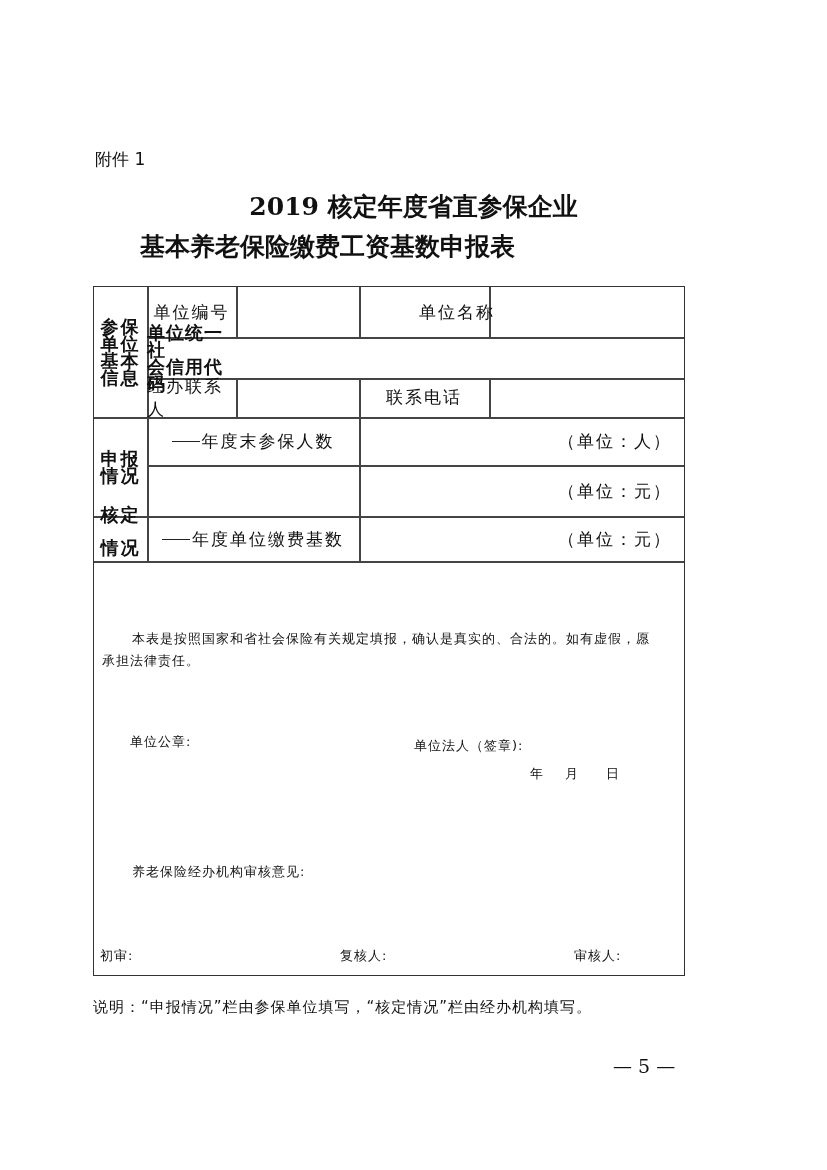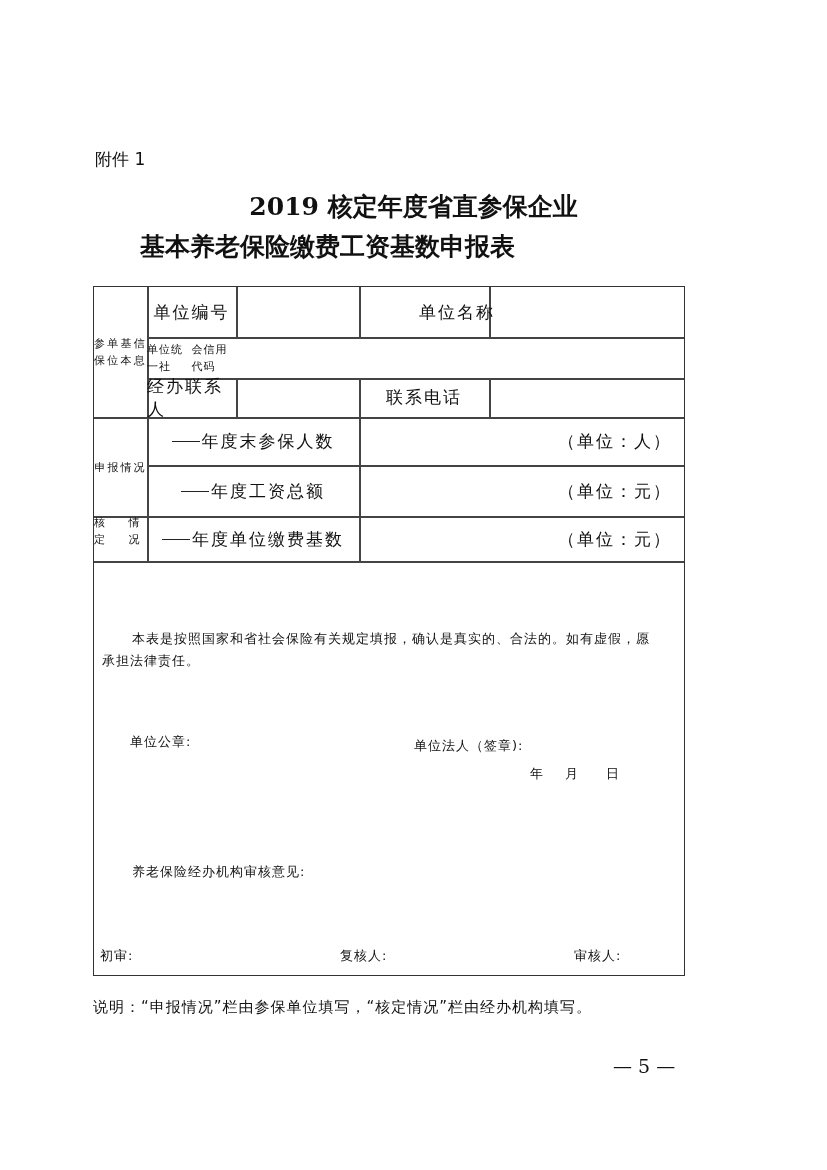--- a/index.html
+++ b/index.html
@@ -7,21 +7,21 @@
          font-family: "DejaVu Serif", "Liberation Serif", serif; color: #111; }
   .abs { position: absolute; }
   .attach { left: 95px; top: 148px; font-size: 17px; font-family: "DejaVu Sans", sans-serif; }
   .title1 { left: 0; width: 827px; top: 190px; text-align: center; font-size: 25px; font-weight: bold; padding-left: 0; }
   .title2 { left: 0; width: 655px; top: 230px; text-align: center; font-size: 25px; font-weight: bold; }
   .frame { left: 93px; top: 286px; width: 592px; height: 690px; border: 1.5px solid #333; box-sizing: border-box; }
   .line { position: absolute; background: #444; }
   .h { height: 1.5px; }
   .v { width: 1.5px; }
   .cell { position: absolute; display: flex; align-items: center; justify-content: center; font-size: 17px; letter-spacing: 2px; font-family: "DejaVu Sans", sans-serif; }
-  .vert { flex-direction: row; line-height: 17px; font-size: 11px; }
+  .vert { flex-direction: column; line-height: 17px; font-size: 18px; font-weight: bold; }
   .txt { position: absolute; font-size: 13px; font-family: "DejaVu Sans", sans-serif; letter-spacing: 1px; }
   .blank { display: inline-block; width: 28px; border-bottom: 1.2px solid #222; margin-right: 2px; vertical-align: -2px; }
   .note { left: 93px; top: 998px; font-size: 15px; font-family: "DejaVu Sans", sans-serif; letter-spacing: 1px; }
   .pagenum { left: 613px; top: 1055px; font-size: 19px; }
 </style>
 </head>
 <body>
 
 <div class="abs attach">附件 1</div>
 <div class="abs title1">2019 核定年度省直参保企业</div>
@@ -73,24 +73,20 @@
     <span>情况</span>
   </div>
   <div class="cell" style="left:53px; top:131px; width:212px; height:47px;">
     <span class="blank"></span>
       <span>年度末参保人数</span>
   </div>
   <div class="cell" style="left:266px; top:131px; width:324px; height:47px; justify-content:flex-end; padding-right:12px; box-sizing:border-box;">
     <span>（单位：人）</span>
   </div>
 
-  <div class="cell" style="left:53px; top:179px; width:212px; height:50px;">
-    <span class="blank"></span>
-      <span>年度工资总额</span>
-  </div>
   <div class="cell" style="left:266px; top:179px; width:324px; height:50px; justify-content:flex-end; padding-right:12px; box-sizing:border-box;">
     <span>（单位：元）</span>
   </div>
 
   <div class="cell vert" style="left:0; top:230px; width:53px; height:28px;gap:16px;">
     <span>核定</span>
     <span>情况</span>
   </div>
   <div class="cell" style="left:53px; top:230px; width:212px; height:44px;">
     <span class="blank"></span>

